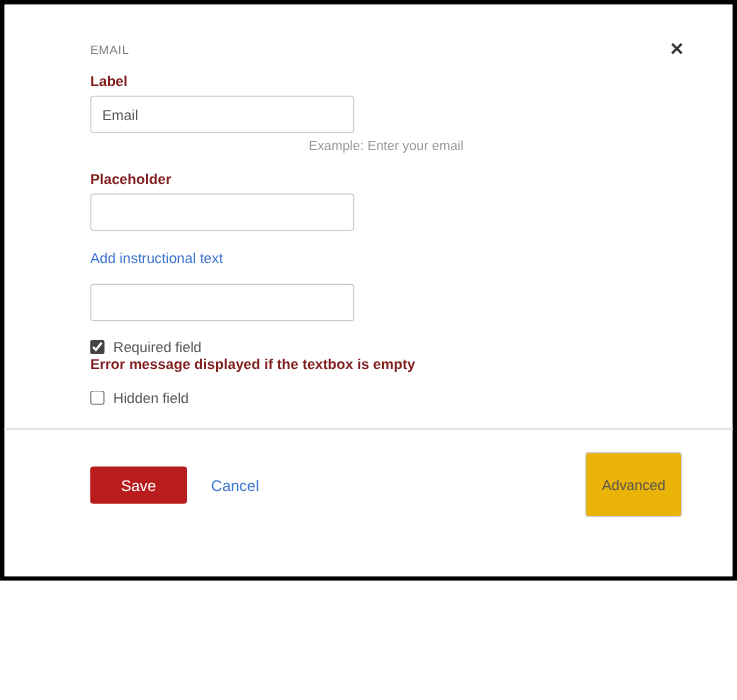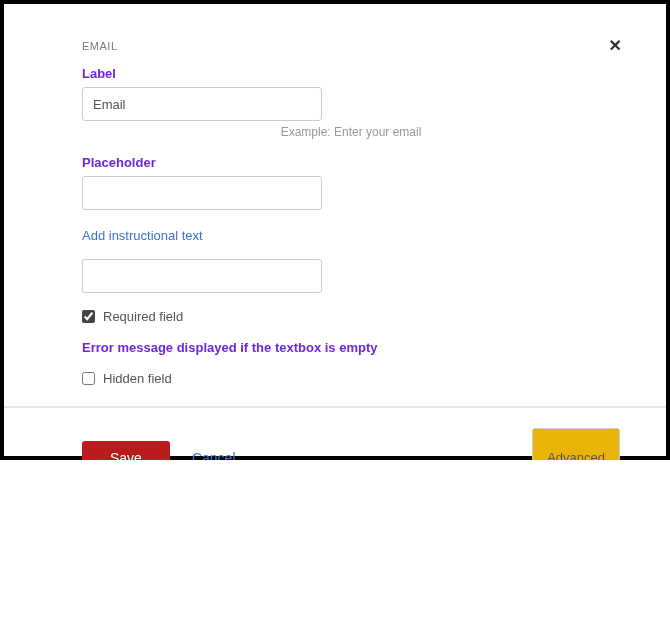--- a/index.html
+++ b/index.html
@@ -1,44 +1,44 @@
 <!DOCTYPE html>
 <html><head>
 <meta charset="utf-8">
 <style>
 * { box-sizing: border-box; margin: 0; padding: 0; }
 body { font-family: -apple-system, "Segoe UI", "Helvetica Neue", Arial, sans-serif; background: #fff; }
 .modal {
-  width: 670px; height: 460px; background: #fff; border: 4px solid #000;
+  width: 670px; height: 528px; background: #fff; border: 4px solid #000;
   padding: 36px 46px 28px 46px; position: relative; color: #333;
 }
 .header-row { margin-bottom: 14px; }
 .field-type {
   font-size: 11px; letter-spacing: 0.5px; color: #7b7b7b; text-transform: uppercase;
   padding-left: 32px;
 }
 .close-btn {
   position: absolute; top: 34px; right: 44px; font-size: 16px; font-weight: bold;
   color: #333; cursor: pointer; line-height: 1;
 }
 .form-area { padding-left: 32px; }
 .field-group { margin-bottom: 16px; }
 .label {
-  font-size: 13px; font-weight: 600; color: #6d28d9; display: block; margin-bottom: 6px;
+  font-size: 13px; font-weight: 600; color: #7f1d1d; display: block; margin-bottom: 6px;
 }
 .text-input {
   height: 34px; border: 1px solid #ccc; border-radius: 3px; padding: 0 10px;
   font-size: 13px; color: #555; background: #fff;
 }
 .text-input.small { width: 240px; }
 .text-input.full { width: 100%; }
 .hint { font-size: 12px; color: #999; margin-top: 4px; text-align: center; }
 .link { font-size: 13px; color: #3b73d1; cursor: pointer; display: inline-block; }
 .link.small-gap { margin-bottom: 16px; margin-top: -2px; }
-.check-row { display: flex; align-items: center; gap: 8px; margin-bottom: 16px; }
+.check-row { display: flex; align-items: center; gap: 8px; }
 .check-row .cb { width: 13px; height: 13px; accent-color: #444; }
 .check-label { font-size: 13px; color: #555; }
 .section-sep { border: none; border-top: 1px solid #e6e6e6; margin: 0 -46px; }
 .more-options {
   font-size: 13px; color: #888; padding: 14px 0 14px 32px;
 }
 .footer {
   display: flex; align-items: center; padding-top: 20px; padding-left: 32px;
   gap: 22px;
 }

